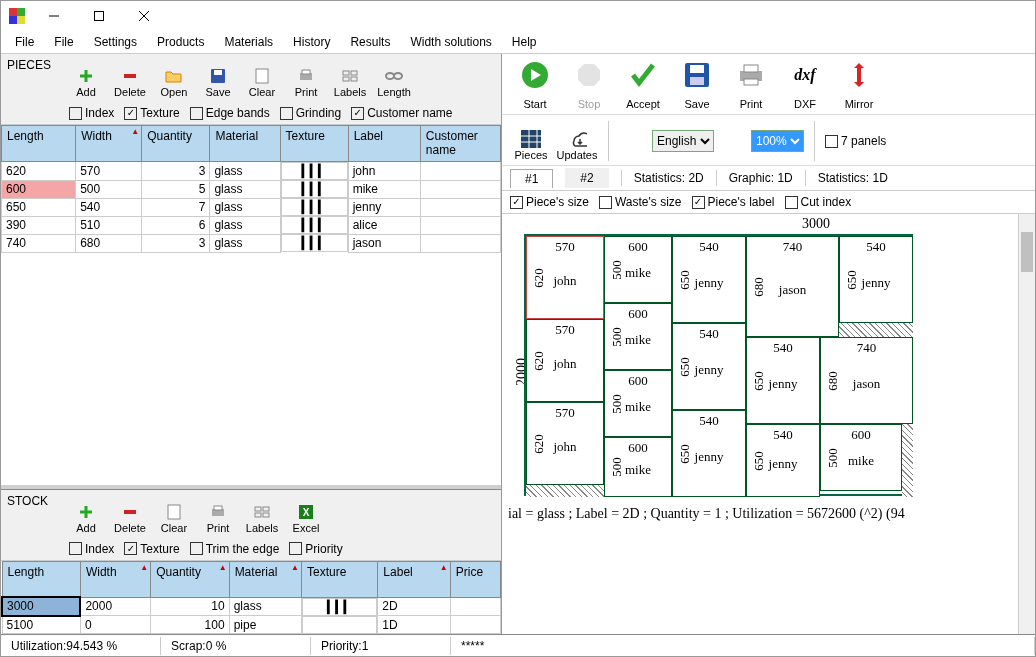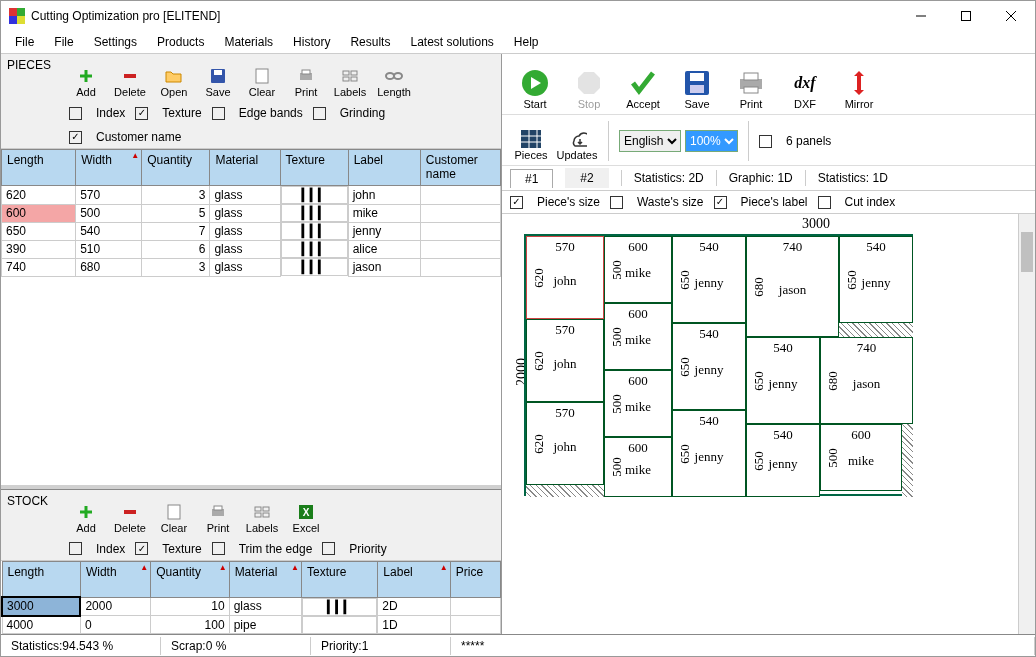--- a/index.html
+++ b/index.html
@@ -11,24 +11,24 @@
 .menubar { height: 22px; display: flex; align-items: center; padding: 2px 6px; gap: 4px; }
 .menubar span { padding: 2px 8px; cursor: default; }
 .appbody { flex: 1; display: flex; border-top: 1px solid #ccc; overflow: hidden; }
 .leftpane { width: 501px; display: flex; flex-direction: column; border-right: 1px solid #999; overflow: hidden; }
 .rightpane { flex: 1; display: flex; flex-direction: column; overflow: hidden; position: relative; }
 .panelhdr { background: #f0f0f0; border-bottom: 1px solid #ccc; display: flex; align-items: flex-start; }
 .panelhdr .paneltitle { width: 60px; padding: 4px 6px; font-size: 12px; }
 .toolrow { display: flex; padding: 2px 4px; gap: 2px; flex-wrap: wrap; }
 .tbtn { display: flex; flex-direction: column; align-items: center; justify-content: flex-end; width: 42px; height: 44px; padding: 2px; font-size: 11px; cursor: pointer; }
 .tbtn .ic { width: 20px; height: 20px; display: flex; align-items: center; justify-content: center; }
-.tbtn.big { width: 50px; height: 54px; }
+.tbtn.big { width: 50px; height: 54px; justify-content: space-between; }
 .tbtn.big .ic { width: 30px; height: 30px; }
 .checkrow { display: flex; gap: 10px; padding: 4px 8px; align-items: center; flex-wrap: wrap; }
-.chk { display: flex; align-items: center; gap: 14px; font-size: 12px; }
+.chk { display: flex; align-items: center; gap: 3px; font-size: 12px; }
 .chk .box { width: 13px; height: 13px; border: 1px solid #333; display: flex; align-items: center; justify-content: center; font-size: 10px; line-height: 1; }
 .grid { width: 100%; border-collapse: collapse; table-layout: fixed; }
 .grid th { background: #b8d8f0; border: 1px solid #888; padding: 3px 5px; text-align: left; font-weight: normal; font-size: 12px; vertical-align: top; height: 36px; position: relative; }
 .grid th .sortmark { position: absolute; top: 1px; right: 2px; color: #c00; font-size: 8px; }
 .grid td { border: 1px solid #ccc; padding: 1px 4px; font-size: 12px; height: 18px; overflow: hidden; white-space: nowrap; }
 .grid td.num { text-align: right; }
 .grid .sel { background: #f4a6a6; }
 .grid .selc { background: #8db4d8; border: 2px solid #000; }
 .texture-cell { display: flex; justify-content: center; }
 .texture-mark { font-weight: bold; letter-spacing: -1px; }
@@ -48,35 +48,34 @@
 .cutpc .hlab { position: absolute; left: 2px; top: 50%; transform: translateY(-50%) rotate(-90deg); transform-origin: center; }
 .cutpc .nm { position: absolute; top: 50%; left: 50%; transform: translate(-50%, -30%); }
 .waste { position: absolute; background: repeating-linear-gradient(45deg, #fff, #fff 3px, #888 3px, #888 4px); }
 .sheet-w { position: absolute; font-family: "Times New Roman", serif; font-size: 14px; }
 .footerinfo { font-family: "Times New Roman", serif; font-size: 14px; padding: 4px 2px; }
 .statusbar { height: 22px; border-top: 1px solid #888; display: flex; align-items: center; font-size: 12px; }
 .statusbar > div { padding: 2px 10px; border-right: 1px solid #ccc; }
 .vsplit { height: 4px; background: #d0d0d0; cursor: row-resize; }
 .rscroll { position: absolute; right: 0; top: 0; bottom: 0; width: 17px; background: #f0f0f0; border-left: 1px solid #ccc; }
 .rscroll .thumb { background: #c0c0c0; height: 40px; margin: 18px 2px 0; }
-select { font-family: inherit; }
+select { font-family: inherit; margin-left: 33px; }
 </style>
 </head>
 <body>
 
 <div class="titlebar">
   <span class="logo">
     <svg viewBox="0 0 16 16">
         <rect x="0" y="0" width="8" height="8" fill="#d33"></rect>
         <rect x="8" y="0" width="8" height="8" fill="#3a3"></rect>
         <rect x="0" y="8" width="8" height="8" fill="#33d"></rect>
         <rect x="8" y="8" width="8" height="8" fill="#dd3"></rect>
       </svg>
   </span>
-  <span class="title">Cutting Optimization pro [ELITEND]</span>
   <div class="winbtn">
       <svg width="10" height="10">
         <line x1="0" y1="5" x2="10" y2="5" stroke="#000"></line>
       </svg>
     </div>
   <div class="winbtn">
       <svg width="10" height="10">
         <rect x="0.5" y="0.5" width="9" height="9" fill="none" stroke="#000"></rect>
       </svg>
     </div>
@@ -89,21 +88,21 @@
 </div>
 
 <div class="menubar">
   <span>File</span>
   <span>File</span>
   <span>Settings</span>
   <span>Products</span>
   <span>Materials</span>
   <span>History</span>
   <span>Results</span>
-  <span>Latest solutions</span>
+  <span>Width solutions</span>
   <span>Help</span>
 </div>
 
 <div class="appbody">
   <div class="leftpane">
 
     <div class="panelhdr">
       <div class="paneltitle">PIECES</div>
       <div style="flex:1">
         <div class="toolrow">
@@ -392,21 +391,21 @@
                 <td>2000</td>
                 <td class="num">10</td>
                 <td>glass</td>
                 <td class="texture-cell">
                   <span class="texture-mark">▎▎▎</span>
                 </td>
                 <td>2D</td>
                 <td></td>
               </tr>
               <tr>
-                <td>4000</td>
+                <td>5100</td>
                 <td>0</td>
                 <td class="num">100</td>
                 <td>pipe</td>
                 <td class="texture-cell">
                   <span class="texture-mark"></span>
                 </td>
                 <td>1D</td>
                 <td></td>
               </tr>
             </tbody>
@@ -496,21 +495,21 @@
             </svg>
           </span>
           <span>Updates</span>
         </div>
       <div style="width:1px;height:40px;background:#ccc;margin:0 6px"></div>
       <select class="sel-lang"><option>English</option></select>
       <select class="sel-zoom"><option>100%</option></select>
       <div style="width:1px;height:40px;background:#ccc;margin:0 6px"></div>
       <div class="chk">
           <span class="box"></span>
-          <span>6 panels</span>
+          <span>7 panels</span>
         </div>
     </div>
     <div class="tabsrow">
       <span class="tab">#1</span>
       <span class="tab inactive">#2</span>
       <span style="width:1px;height:16px;background:#ccc"></span>
       <span class="statlink">Statistics: 2D</span>
       <span style="width:1px;height:16px;background:#ccc"></span>
       <span class="statlink">Graphic: 1D</span>
       <span style="width:1px;height:16px;background:#ccc"></span>
@@ -615,25 +614,26 @@
           </div>
           <div class="cutpc" style="left: 78px; top: 201px; width: 68px; height: 60px;">
             <span class="wlab">600</span>
             <span class="hlab">500</span>
             <span class="nm">mike</span>
           </div>
           <div class="waste" style="left: 313px; top: 87px; width: 74px; height: 14px;"></div>
           <div class="waste" style="left: 376px; top: 188px; width: 11px; height: 73px;"></div>
           <div class="waste" style="left: 0px; top: 249px; width: 78px; height: 12px;"></div>
         </div>
+      <div class="footerinfo" style="position:absolute;left:4px;top:288px">ial = glass ; Label = 2D ; Quantity = 1 ; Utilization = 5672600 (^2) (94</div>
       <div class="rscroll">
           <div class="thumb"></div>
         </div>
     </div>
   </div>
 </div>
 
 <div class="statusbar">
-  <div style="width:160px">Statistics:94.543 %</div>
+  <div style="width:160px">Utilization:94.543 %</div>
   <div style="width:150px">Scrap:0 %</div>
   <div style="width:140px">Priority:1</div>
   <div style="flex:1">*****</div>
 </div>
 
 </body></html>

